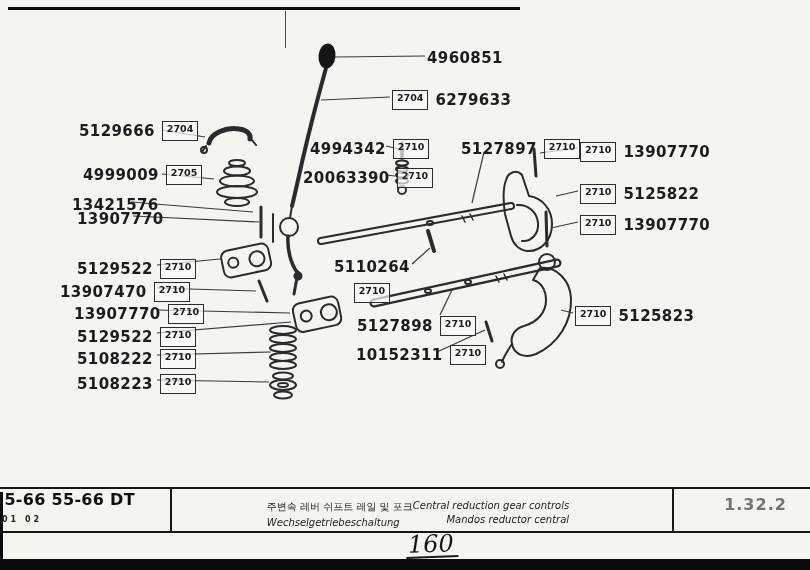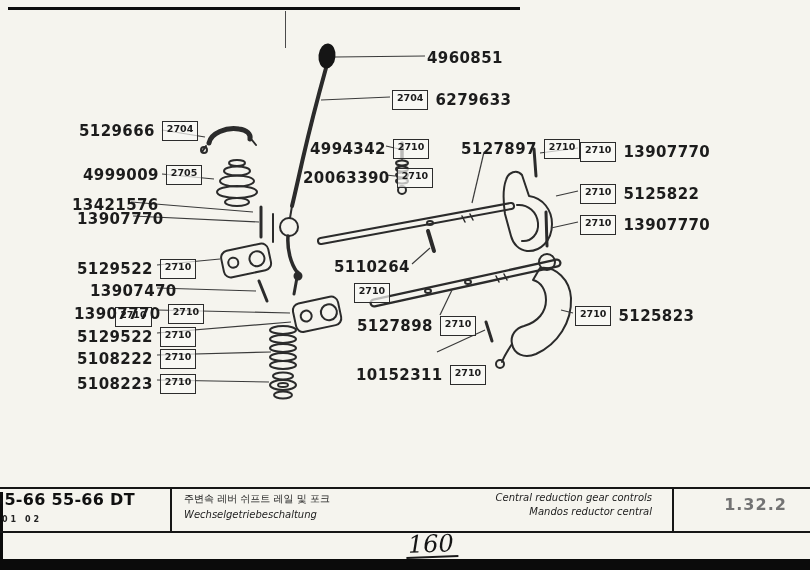--- a/index.html
+++ b/index.html
@@ -24,21 +24,21 @@
   
   .footer-rule { position:absolute; left:0; width:810px; height:2px; background:#161616; }
   .fr-top { top:487px; } .fr-bottom { top:531px; }
   .vline { position:absolute; top:487px; height:46px; width:2px; background:#161616; }
   .v1 { left:170px; } .v2 { left:672px; }
   .cell-left { position:absolute; left:0; top:490px; width:170px; overflow:hidden; }
   .models { font-size:16px; font-weight:800; letter-spacing:0.3px; color:#101010; margin-left:-7px; white-space:nowrap; }
   .models-sub { font-size:8px; font-weight:700; color:#222; letter-spacing:3px; margin:6px 0 0 2px; }
   .cell-center { position:absolute; left:172px; top:490px; width:498px; }
   .title-it { text-align:center; font-size:12.5px; font-weight:700; letter-spacing:0.4px; color:#141414; }
-  .subrow { display:flex; justify-content:space-between; margin-top:2px; padding:0 18px 0 12px; }
+  .subrow { display:flex; justify-content:center; margin-top:10px; padding:0 18px 0 12px; }
   .ko { font-size:10px; color:#222; }
   .de { font-size:10px; font-style:italic; color:#222; margin-top:3px; }
   .en,.es { font-size:10px; font-style:italic; color:#222; text-align:right; }
   .es { margin-top:3px; }
   .cell-right { position:absolute; left:674px; top:495px; width:163px; text-align:center;
                 font-size:16px; font-weight:700; color:#737373; letter-spacing:1px; }
   .handwritten { position:absolute; left:406px; top:532px; font-family:"DejaVu Serif", serif;
                  font-style:italic; font-size:24px; color:#151515; transform:rotate(-2deg);
                  border-bottom:2px solid #1a1a1a; padding:0 4px 0 2px; line-height:1.0; }
 </style>
@@ -223,21 +223,21 @@
         <span class="part-number">5125822</span>
       </div>
       <div class="callout" style="left: 580px; top: 215px;">
         <span class="ref-box">2710</span>
         <span class="part-number">13907770</span>
       </div>
       <div class="callout" style="left: 77px; top: 259px;">
         <span class="part-number">5129522</span>
         <span class="ref-box">2710</span>
       </div>
-      <div class="callout" style="left: 90px; top: 282px; flex-direction: column;">
+      <div class="callout" style="left: 60px; top: 282px;">
         <span class="part-number">13907470</span>
         <span class="ref-box">2710</span>
       </div>
       <div class="callout" style="left: 74px; top: 304px;">
         <span class="part-number">13907770</span>
         <span class="ref-box">2710</span>
       </div>
       <div class="callout" style="left: 77px; top: 327px;">
         <span class="part-number">5129522</span>
         <span class="ref-box">2710</span>
@@ -251,21 +251,21 @@
         <span class="ref-box">2710</span>
       </div>
       <div class="callout" style="left: 334px; top: 258px; flex-direction: column;">
         <span class="part-number">5110264</span>
         <span class="ref-box">2710</span>
       </div>
       <div class="callout" style="left: 357px; top: 316px;">
         <span class="part-number">5127898</span>
         <span class="ref-box">2710</span>
       </div>
-      <div class="callout" style="left: 356px; top: 365px; align-items: center;">
+      <div class="callout" style="left: 356px; top: 345px; align-items: center;">
         <span class="part-number">10152311</span>
         <span class="ref-box">2710</span>
       </div>
       <div class="callout" style="left: 575px; top: 306px;">
         <span class="ref-box">2710</span>
         <span class="part-number">5125823</span>
       </div>
     </div>
 
   <div class="footer-rule fr-top"></div>

